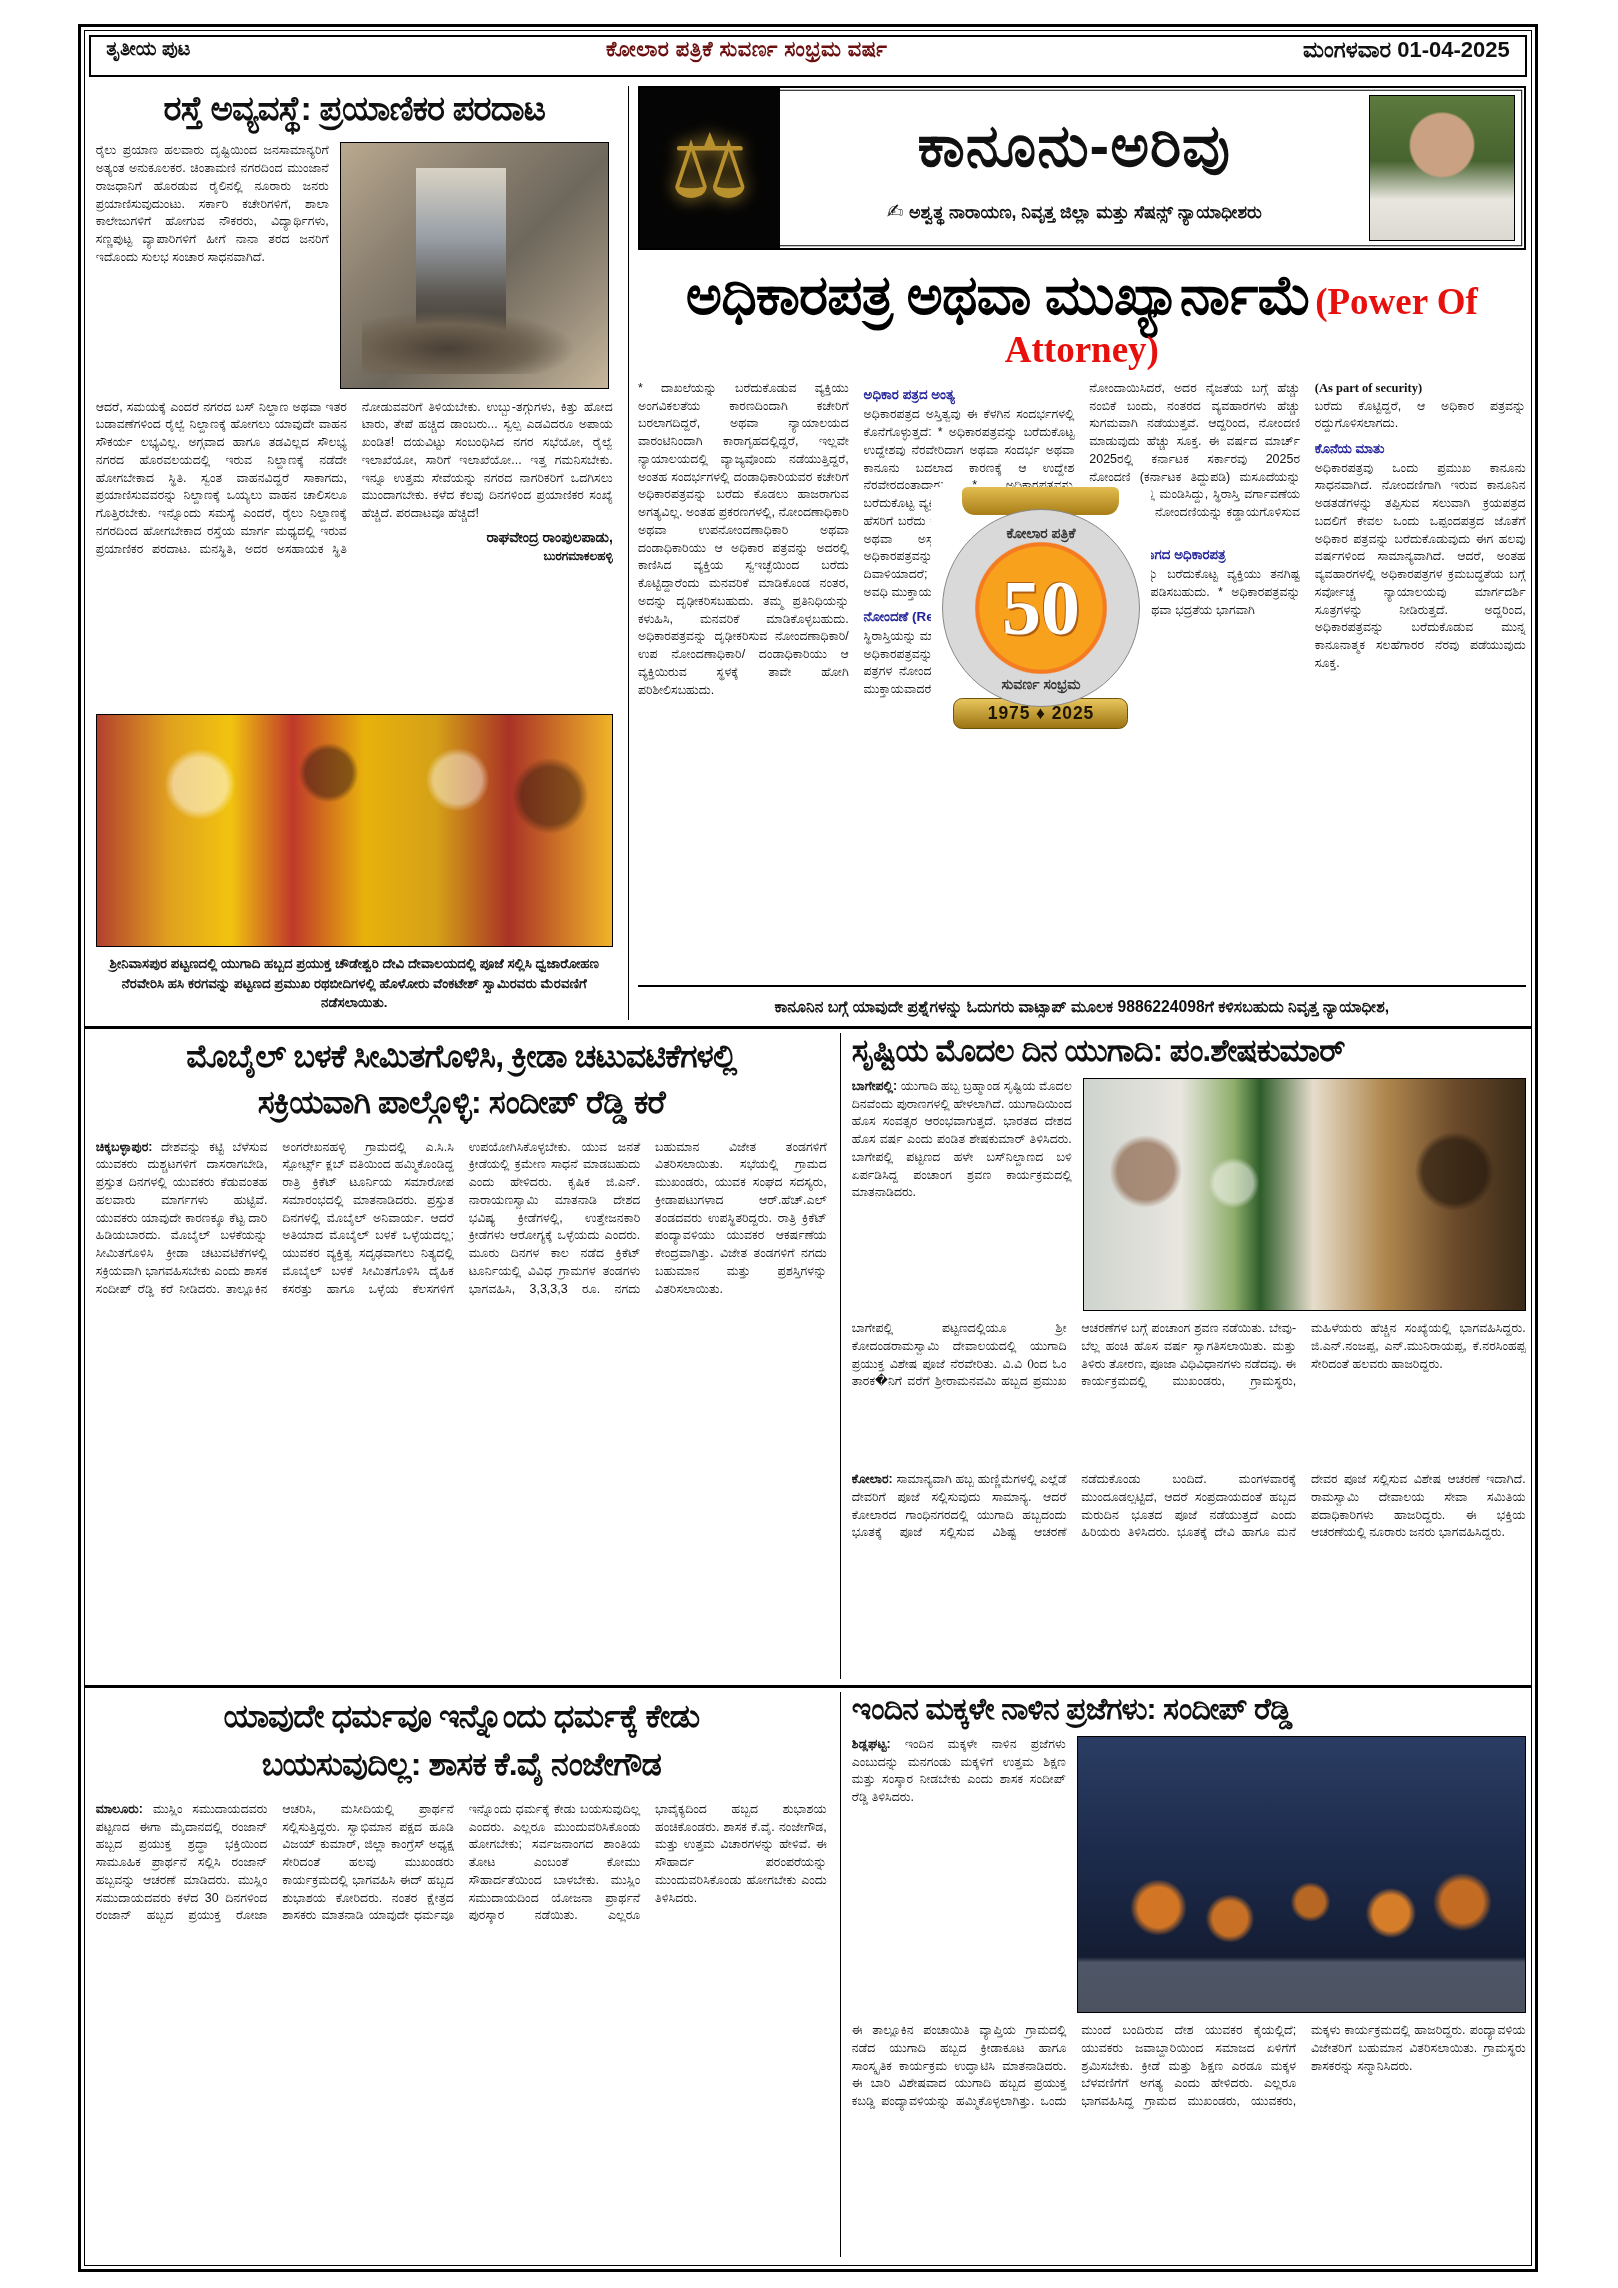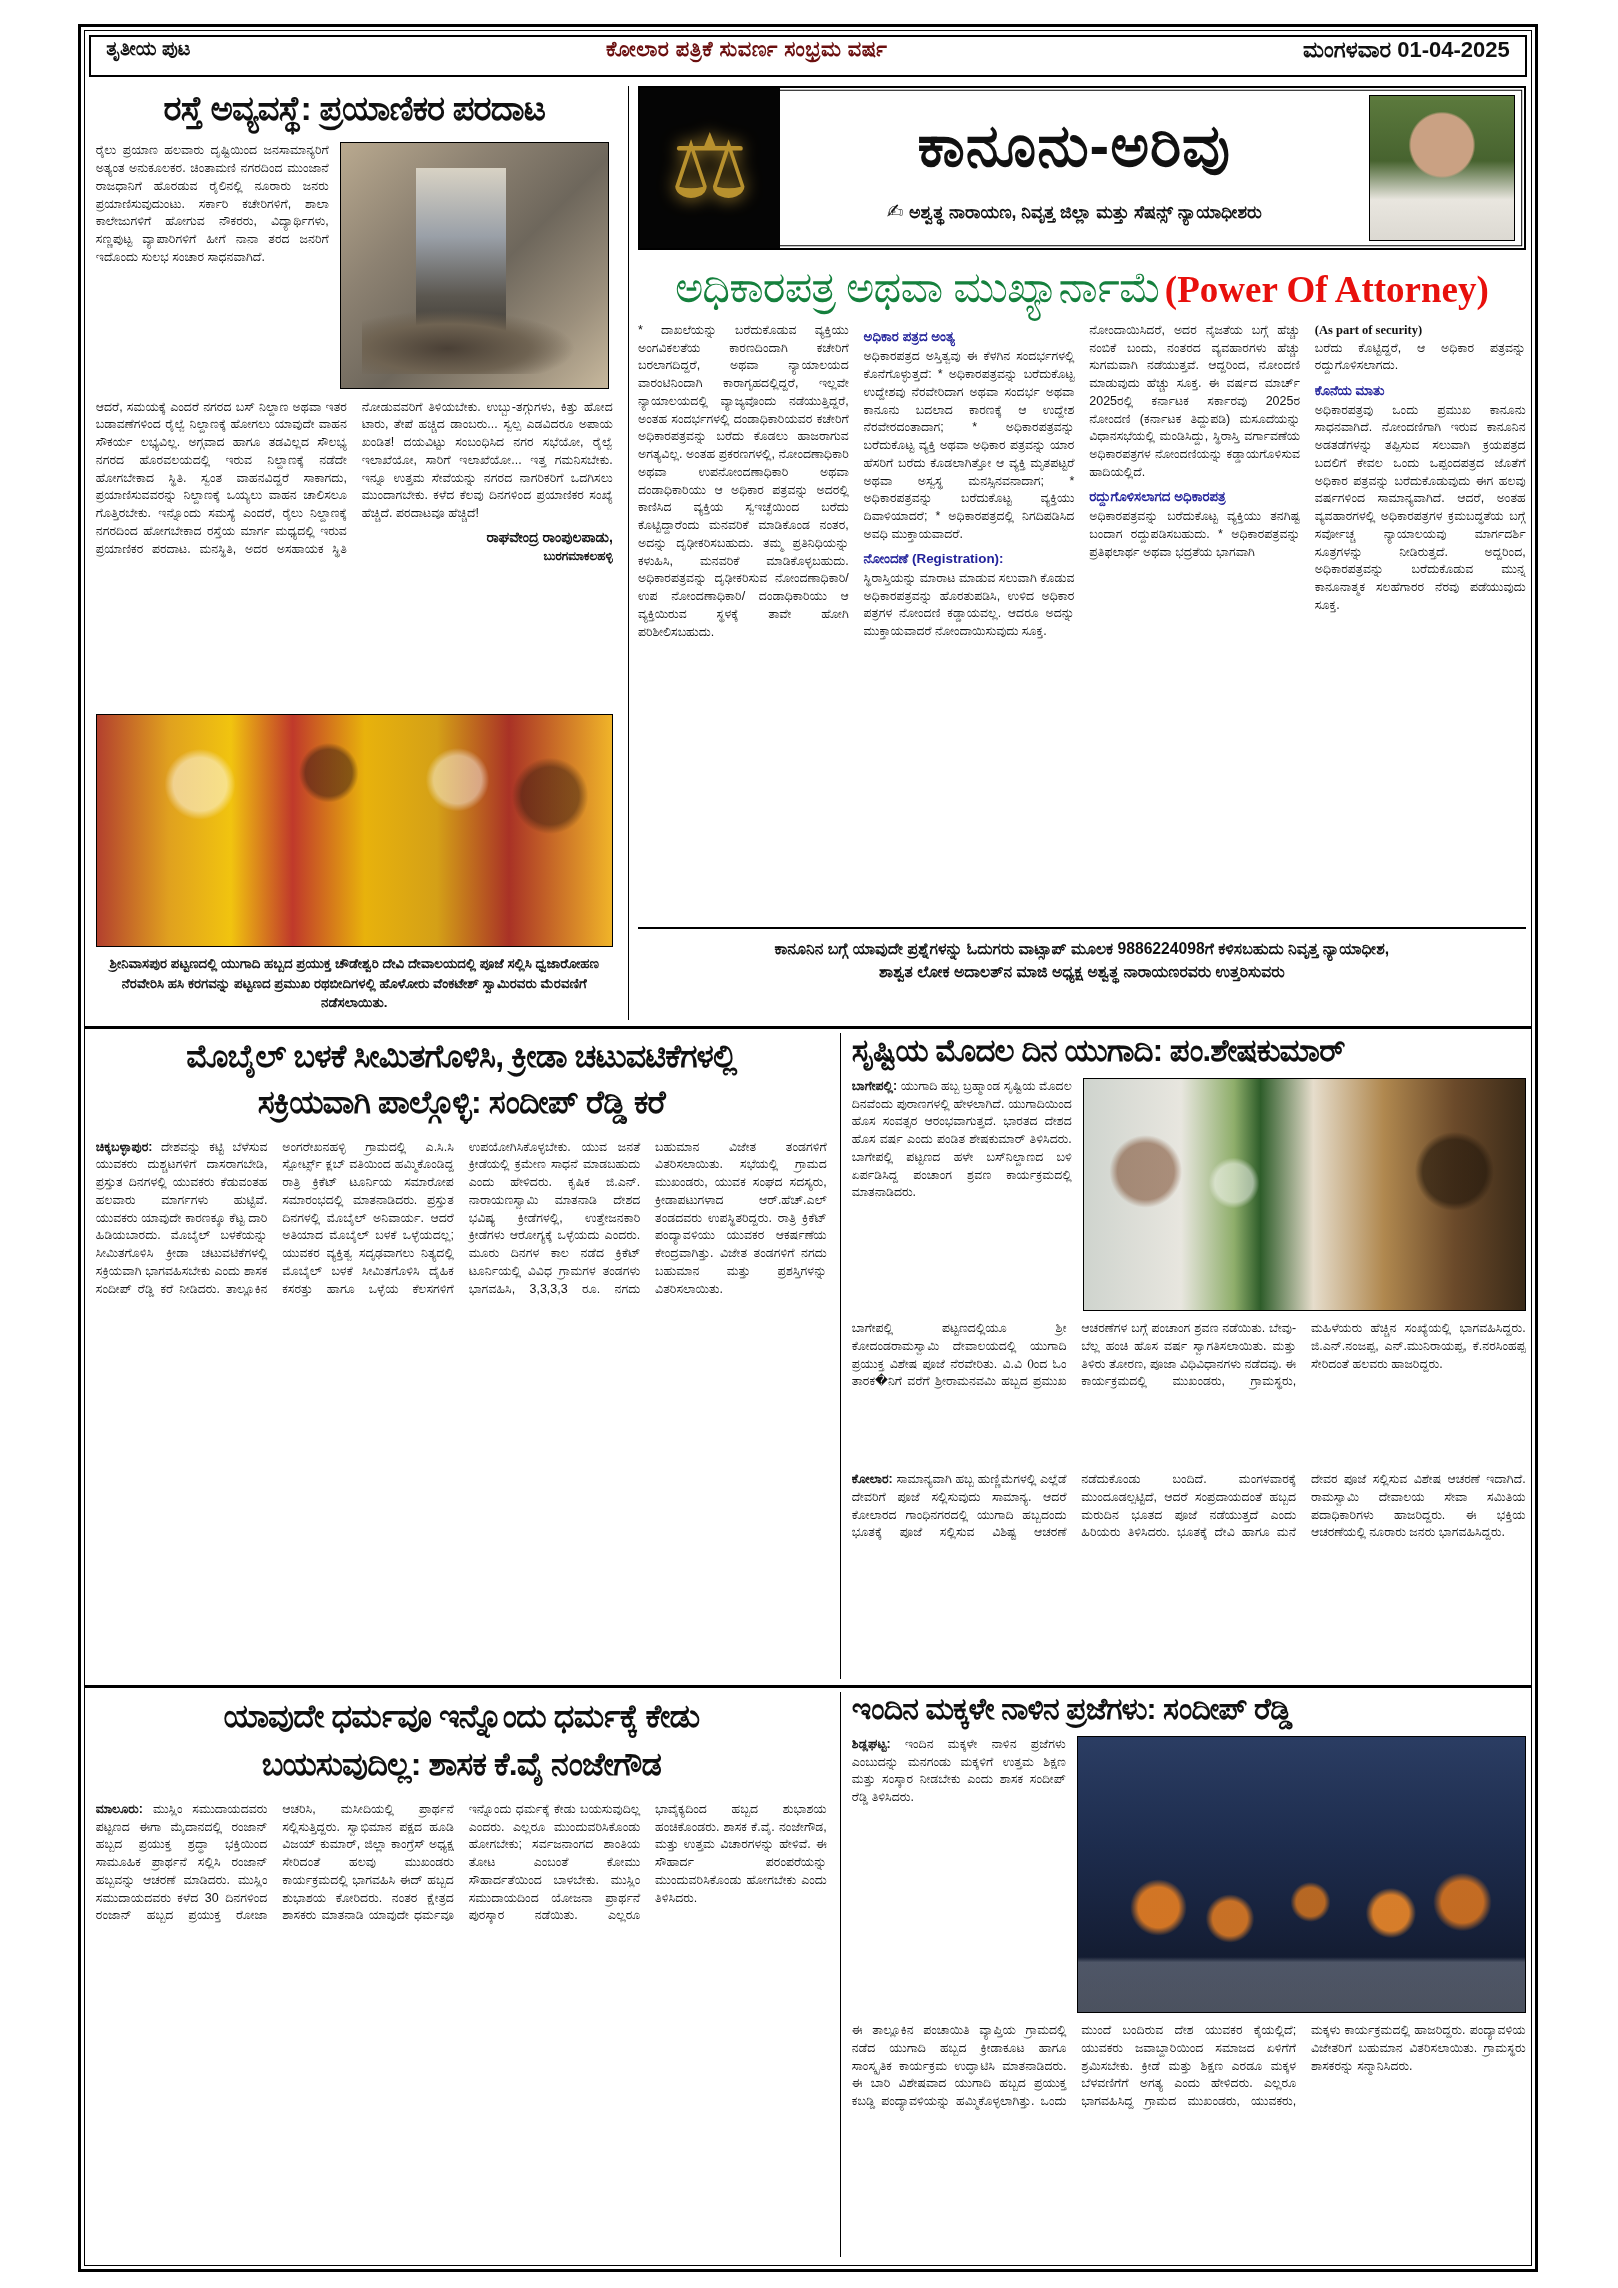--- a/index.html
+++ b/index.html
@@ -55,21 +55,21 @@
     text-shadow:0 0 16.6px rgba(224,176,60,.9); }
   .law-title-wrap { flex:1; display:flex; flex-direction:column; align-items:center; justify-content:center; gap:18px; }
   .law-title { font-size:59px; font-weight:bold; letter-spacing:0.9px; }
   .law-byline { font-size:17.5px; font-weight:bold; }
   .pen { font-size:20px; margin-right:5.5px; }
   .judge-photo { width:146px; height:146px; margin:7.4px 9.2px 0 0; flex:none; border:1.8px solid #000;
     background: radial-gradient(circle at 50% 34%, #caa183 0 26%, transparent 28%),
                 radial-gradient(circle at 50% 30%, #ddd 0 10%, transparent 12%),
                 linear-gradient(180deg,#5c7a3d 0%,#47632f 45%,#e9e6df 72%,#dcd9d2 100%); }
   .law-headline { text-align:center; margin:13px 0 9.2px; }
-  .law-headline .kn { color:#15803d; font-size:43px; font-weight:normal; letter-spacing:-0.9px; }
+  .law-headline .kn { color:#000000; font-size:55px; font-weight:bold; letter-spacing:-0.9px; }
   .law-headline .en { color:#e8100c; font-size:37px; font-weight:bold; font-family:"Liberation Serif","DejaVu Serif",serif; }
   .law-body { position:relative; height:598px; overflow:hidden; }
   .law-body .colgrid { display:grid; grid-template-columns:repeat(4,1fr); gap:14.8px; height:100%; }
   .law-sub { color:#22229a; font-weight:bold; font-size:13.4px; margin:5.5px 0 1.8px; }
   .law-en-note { font-weight:bold; font-family:"Liberation Serif","DejaVu Serif",serif; }
   .emblem { position:absolute; left:293px; top:107px; width:220px; height:277px; background:#fff; display:flex; flex-direction:column; align-items:center; }
   .emblem .ribbon-top { width:157px; height:28px; background:linear-gradient(180deg,#e3bd4f,#a87d18); border-radius:5.5px 5.5px 13px 13px; color:#3a2c05; font-size:9.2px; font-weight:bold; display:flex; align-items:center; justify-content:center; }
   .emblem .ring { width:198px; height:198px; border-radius:50%; margin-top:-5.5px;
      background: radial-gradient(circle, #f8a11d 0 44%, #f47b20 45% 47%, #d9d9d9 48% 78%, #bfbfbf 79% 100%);
      position:relative; display:flex; align-items:center; justify-content:center; border:1.8px solid #888; }
@@ -190,20 +190,29 @@
               <span>ಅಧಿಕಾರಪತ್ರವನ್ನು ಬರೆದುಕೊಟ್ಟ ವ್ಯಕ್ತಿಯು ತನಗಿಷ್ಟ ಬಂದಾಗ ರದ್ದುಪಡಿಸಬಹುದು. * ಅಧಿಕಾರಪತ್ರವನ್ನು ಪ್ರತಿಫಲಾರ್ಥ ಅಥವಾ ಭದ್ರತೆಯ ಭಾಗವಾಗಿ</span>
             </div>
             <div>
               <div class="law-en-note">(As part of security)</div>
               <span>ಬರೆದು ಕೊಟ್ಟಿದ್ದರೆ, ಆ ಅಧಿಕಾರ ಪತ್ರವನ್ನು ರದ್ದುಗೊಳಿಸಲಾಗದು.</span>
               <div class="law-sub">ಕೊನೆಯ ಮಾತು</div>
               <span>ಅಧಿಕಾರಪತ್ರವು ಒಂದು ಪ್ರಮುಖ ಕಾನೂನು ಸಾಧನವಾಗಿದೆ. ನೋಂದಣಿಗಾಗಿ ಇರುವ ಕಾನೂನಿನ ಅಡತಡೆಗಳನ್ನು ತಪ್ಪಿಸುವ ಸಲುವಾಗಿ ಕ್ರಯಪತ್ರದ ಬದಲಿಗೆ ಕೇವಲ ಒಂದು ಒಪ್ಪಂದಪತ್ರದ ಜೊತೆಗೆ ಅಧಿಕಾರ ಪತ್ರವನ್ನು ಬರೆದುಕೊಡುವುದು ಈಗ ಹಲವು ವರ್ಷಗಳಿಂದ ಸಾಮಾನ್ಯವಾಗಿದೆ. ಆದರೆ, ಅಂತಹ ವ್ಯವಹಾರಗಳಲ್ಲಿ ಅಧಿಕಾರಪತ್ರಗಳ ಕ್ರಮಬದ್ಧತೆಯ ಬಗ್ಗೆ ಸರ್ವೋಚ್ಚ ನ್ಯಾಯಾಲಯವು ಮಾರ್ಗದರ್ಶಿ ಸೂತ್ರಗಳನ್ನು ನೀಡಿರುತ್ತದೆ. ಅದ್ದರಿಂದ, ಅಧಿಕಾರಪತ್ರವನ್ನು ಬರೆದುಕೊಡುವ ಮುನ್ನ ಕಾನೂನಾತ್ಮಕ ಸಲಹೆಗಾರರ ನೆರವು ಪಡೆಯುವುದು ಸೂಕ್ತ.</span>
             </div>
           </div>
 
+          <div class="emblem">
+            <div class="ribbon-top"></div>
+            <div class="ring">
+              <div class="arc-top">ಕೋಲಾರ ಪತ್ರಿಕೆ</div>
+              <div class="fifty">50</div>
+              <div class="arc-bottom">ಸುವರ್ಣ ಸಂಭ್ರಮ</div>
+            </div>
+            <div class="ribbon-bottom">1975 ♦ 2025</div>
+          </div>
         </div>
 
         <div class="law-footer">
           <div>ಕಾನೂನಿನ ಬಗ್ಗೆ ಯಾವುದೇ ಪ್ರಶ್ನೆಗಳನ್ನು ಓದುಗರು ವಾಟ್ಸಾಪ್ ಮೂಲಕ 9886224098ಗೆ ಕಳಿಸಬಹುದು ನಿವೃತ್ತ ನ್ಯಾಯಾಧೀಶ,</div>
           <div>ಶಾಶ್ವತ ಲೋಕ ಅದಾಲತ್‌ನ ಮಾಜಿ ಅಧ್ಯಕ್ಷ ಅಶ್ವತ್ಥ ನಾರಾಯಣರವರು ಉತ್ತರಿಸುವರು</div>
         </div>
       </div>
 
       <div class="hrule" style="top:995px;"></div>
 

